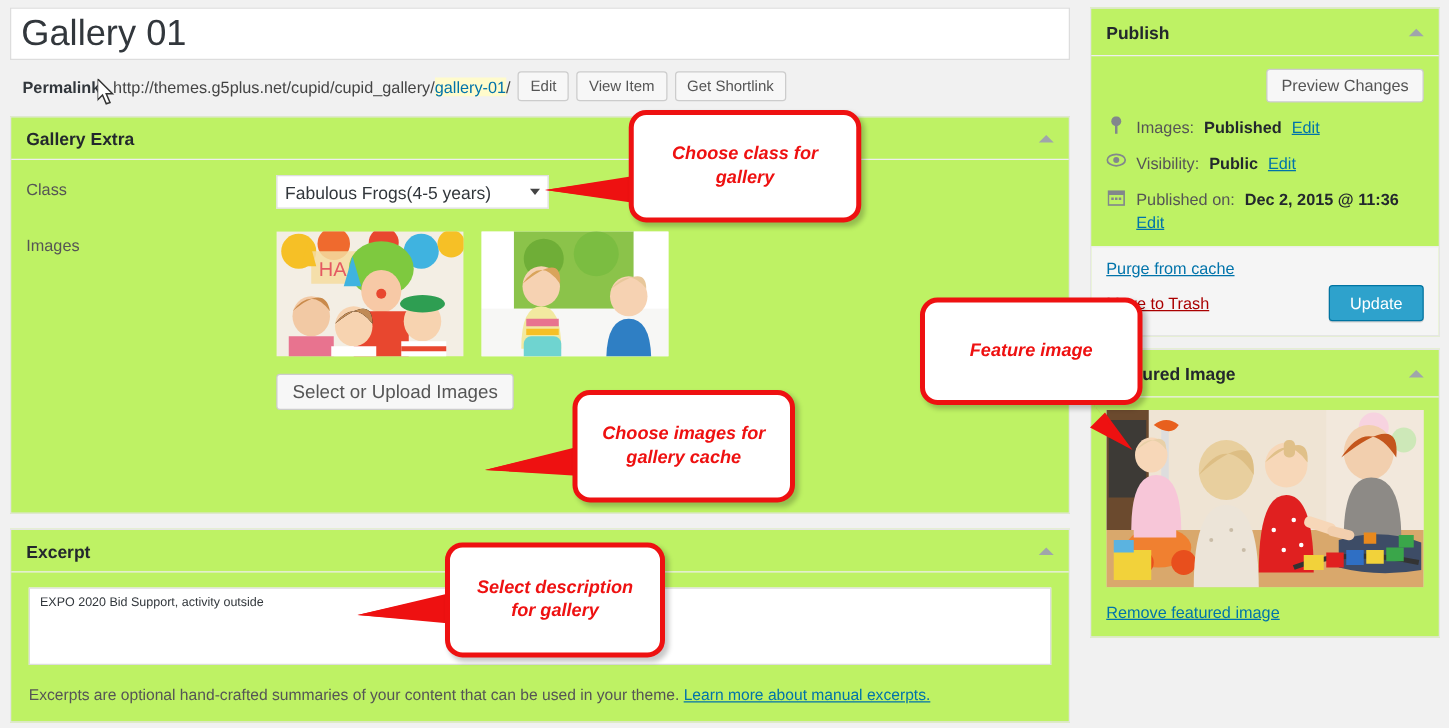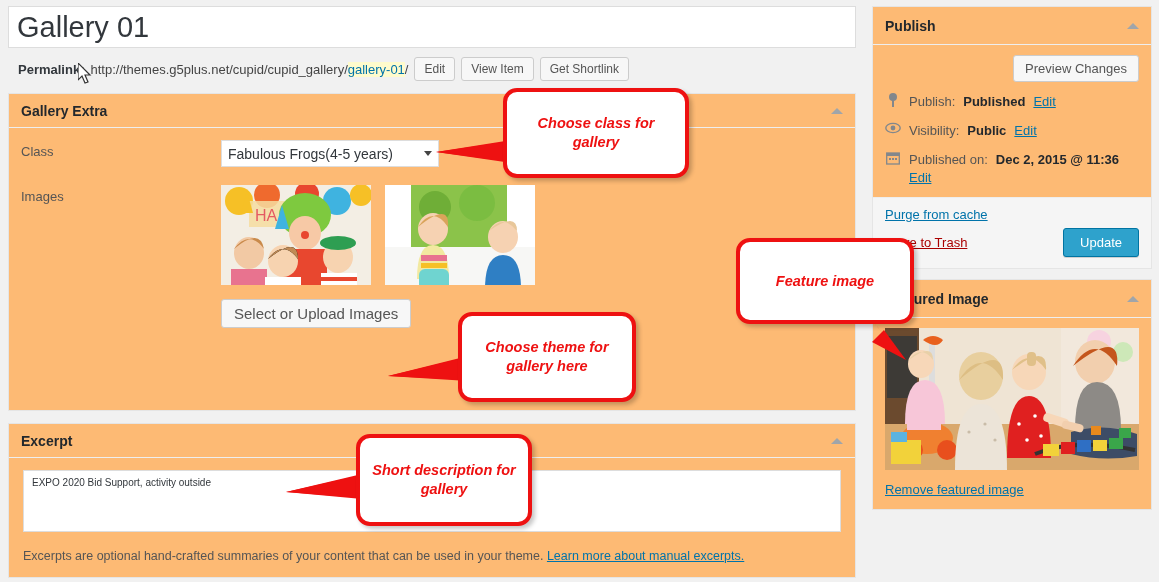--- a/index.html
+++ b/index.html
@@ -40,21 +40,21 @@
   .permalink-row .pl-url .hl { background:#fffbcc; }
   .permalink-row .pl-url .plain { color:#444; }
 
   .sm-btn {
     background:#f7f7f7; border:1px solid #ccc; border-radius:3px;
     font-size:12px; color:#555; padding:3px 9px; line-height:16px;
     font-family:"Liberation Sans", sans-serif; cursor:pointer;
   }
 
   .postbox {
-    background:#fdba74; border:1px solid #e5e5e5;
+    background:#bef264; border:1px solid #e5e5e5;
     margin-top:10px; position:relative;
   }
   .postbox-head {
     height:34px; border-bottom:1px solid #eee;
     display:flex; align-items:center; justify-content:space-between;
     padding:0 12px;
   }
   .postbox-head .h {
     font-size:14px; font-weight:bold; color:#23282d;
   }
@@ -329,21 +329,21 @@
           <button class="preview-btn">Preview Changes</button>
         </div>
 
         <div class="misc-line">
           <span class="ico">
             <svg width="12" height="15" viewBox="0 0 12 15">
                 <circle cx="6" cy="4" r="4" fill="#82878c"></circle>
                 <rect x="5" y="6" width="2" height="8" fill="#82878c"></rect>
               </svg>
           </span>
-          <span>Publish:</span>
+          <span>Images:</span>
           <b>Published</b>
           <a href="#">Edit</a>
         </div>
 
         <div class="misc-line">
           <span class="ico">
             <svg width="16" height="12" viewBox="0 0 16 12">
                 <ellipse cx="8" cy="6" rx="7.2" ry="4.6" fill="none" stroke="#82878c" stroke-width="1.4"></ellipse>
                 <circle cx="8" cy="6" r="2.4" fill="#82878c"></circle>
               </svg>
@@ -459,25 +459,25 @@
 
     <polygon points="286,492 362,474 362,484 362,498" fill="#ee1111"></polygon>
     <polygon points="286,492 362,475 362,499" fill="#ee1111"></polygon>
 
     <polygon points="906,360 884,330 872,342" fill="#ee1111"></polygon>
     <polygon points="870,318 906,361 880,330" fill="#ee1111"></polygon>
   </svg>
 
   <div class="callout" style="left:503px; top:88px; width:186px; height:90px;">Choose class for gallery</div>
 
-  <div class="callout" style="left:458px; top:312px; width:178px; height:90px;">Choose theme for gallery here</div>
+  <div class="callout" style="left:458px; top:312px; width:178px; height:90px;">Choose images for gallery cache</div>
 
   <div class="callout" style="left:736px; top:238px; width:178px; height:86px;">Feature image</div>
 
-  <div class="callout" style="left:356px; top:434px; width:176px; height:92px;">Short description for gallery</div>
+  <div class="callout" style="left:356px; top:434px; width:176px; height:92px;">Select description for gallery</div>
 
   <div class="cursor" style="left:78px; top:63px;">
     <svg width="16" height="22" viewBox="0 0 16 22">
       <polygon points="0,0 0,17 4,13 7,20 10,19 7,12 12,12" fill="#fff" stroke="#333" stroke-width="1.2"></polygon>
     </svg>
   </div>
 
 </div>
 
 </body></html>

